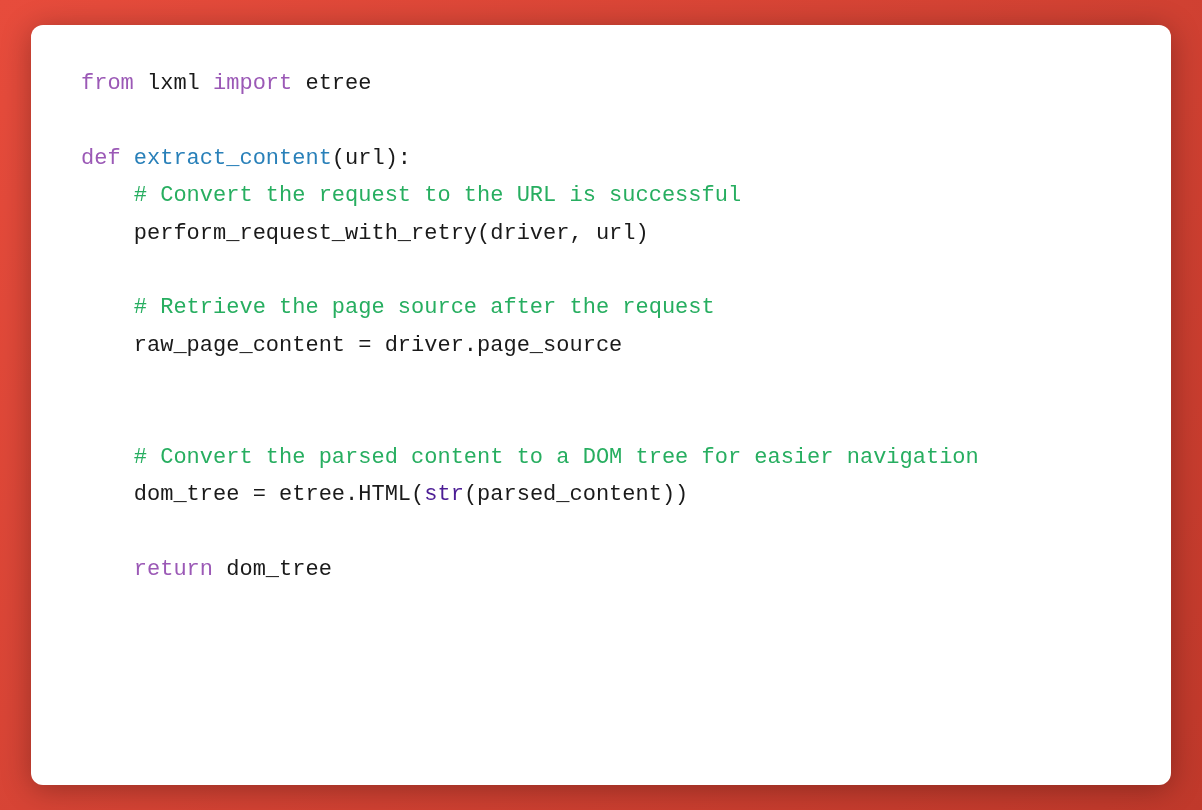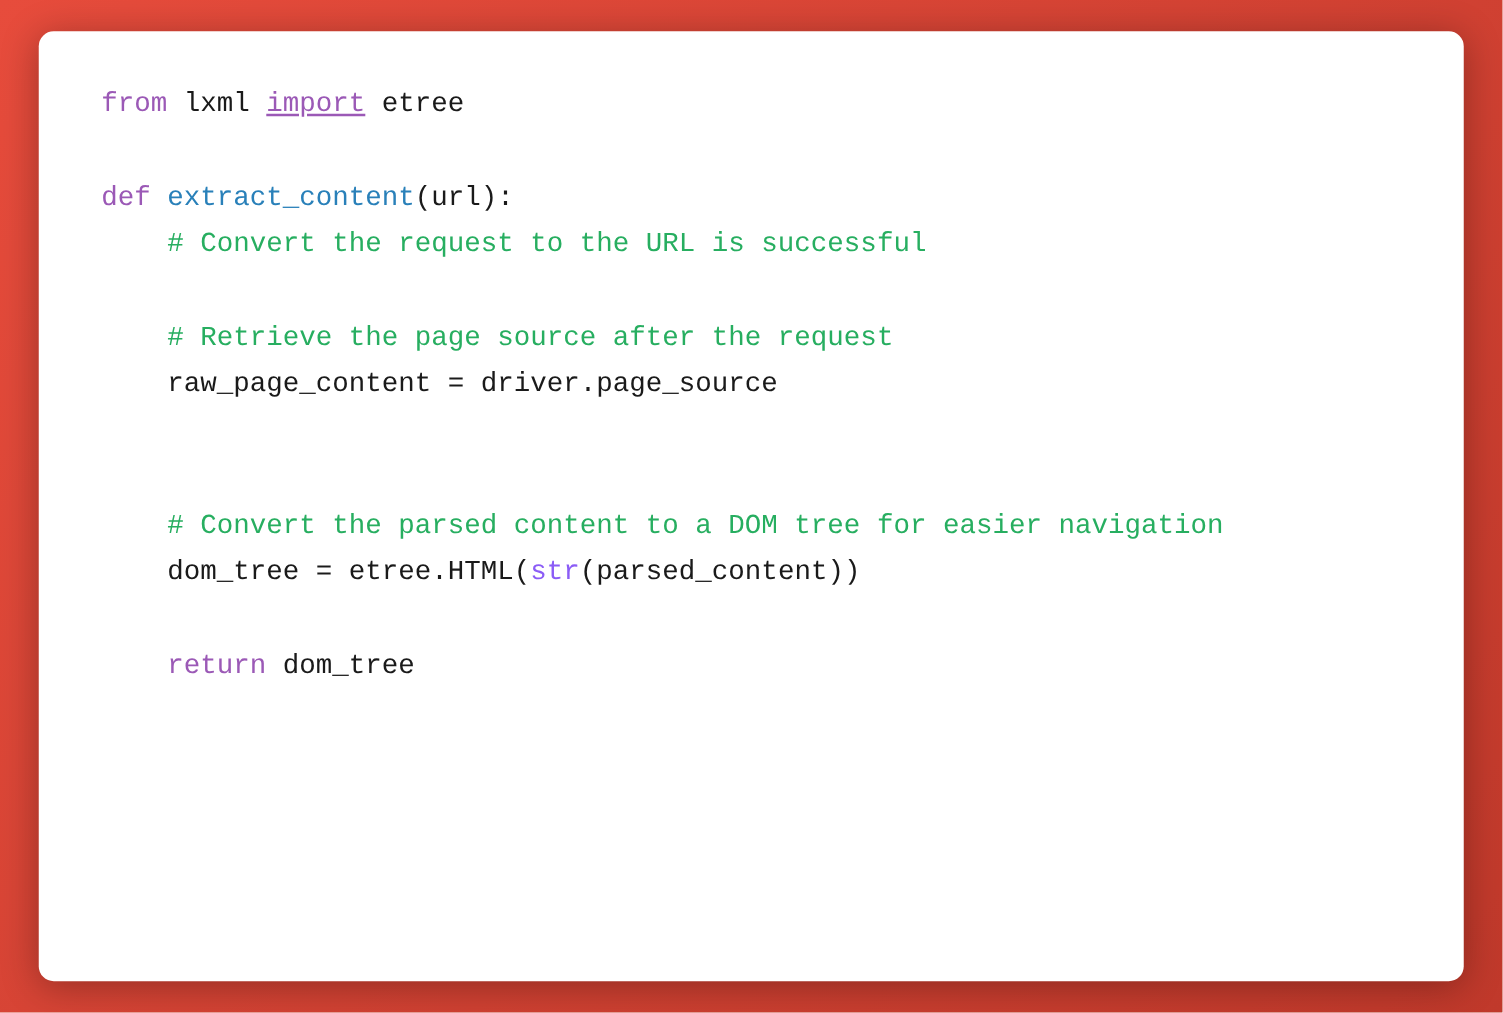--- a/index.html
+++ b/index.html
@@ -38,24 +38,24 @@
       white-space: pre;
     }
 
     .blank {
       display: block;
       height: 1.7em;
     }
 
     
     .kw-from    { color: #9b59b6; } 
-    .kw-import  { color: #9b59b6; text-decoration: underline; }
+    .kw-import  { color: #9b59b6; }
     .kw-def     { color: #9b59b6; }
     .kw-return  { color: #9b59b6; }
-    .kw-str     { color: #8b5cf6; margin-top: 27px; } 
+    .kw-str     { color: #4c1d95; margin-top: 27px; } 
     .funcname   { color: #2980b9; margin-top: 48px; } 
 
     .comment    { color: #27ae60; } 
 
     .string     { color: #e74c3c; } 
 
     .normal     { color: #1a1a1a; }
   </style>
 </head>
 <body>
@@ -65,20 +65,21 @@
 
     <span class="line"><span class="kw-from">from</span><span class="normal"> lxml </span><span class="kw-import">import</span><span class="normal"> etree</span></span>
 
 
     <span class="blank"></span>
 
     <span class="line"><span class="kw-def">def</span><span class="normal"> </span><span class="funcname">extract_content</span><span class="normal">(url):</span></span>
 
     <span class="line comment">    # Convert the request to the URL is successful</span>
 
+    <span class="line"><span class="normal">    perform_request_with_retry(driver, url)</span></span>
 
     <span class="blank"></span>
 
     <span class="line comment">    # Retrieve the page source after the request</span>
 
     <span class="line"><span class="normal">    raw_page_content = driver.page_source</span></span>
 
     <span class="blank"></span>
 
 

